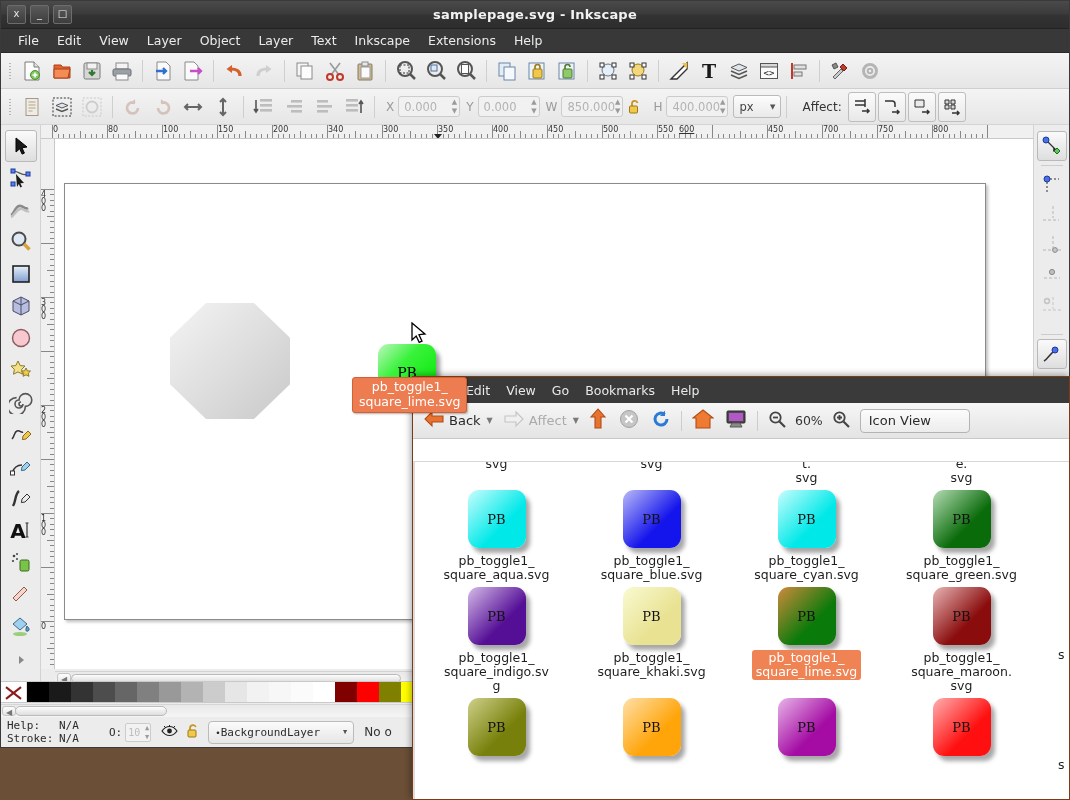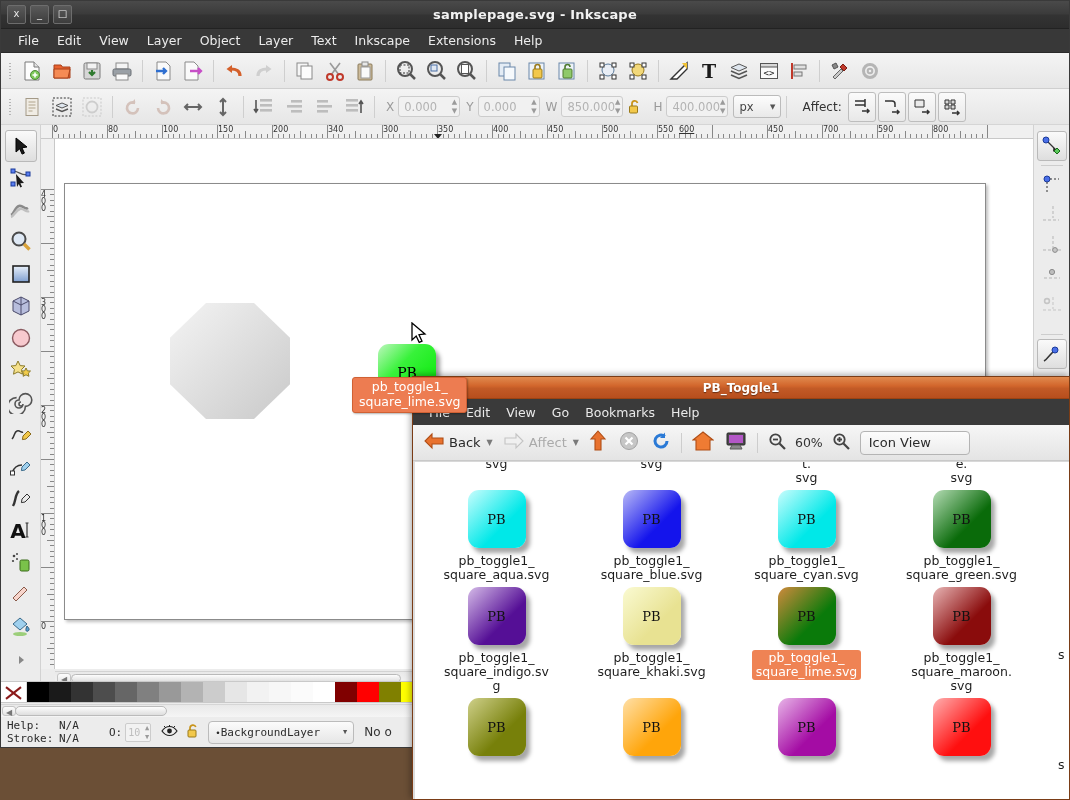--- a/index.html
+++ b/index.html
@@ -1014,21 +1014,21 @@
         <div class="rlabel" style="left: 287px;">340</div>
         <div class="rlabel" style="left: 342px;">300</div>
         <div class="rlabel" style="left: 397px;">350</div>
         <div class="rlabel" style="left: 452px;">400</div>
         <div class="rlabel" style="left: 507px;">450</div>
         <div class="rlabel" style="left: 562px;">500</div>
         <div class="rlabel" style="left: 617px;">550</div>
         <div class="rlabel" style="left: 638px; text-decoration: underline;">600</div>
         <div class="rlabel" style="left: 727px;">450</div>
         <div class="rlabel" style="left: 782px;">700</div>
-        <div class="rlabel" style="left: 837px;">590</div>
+        <div class="rlabel" style="left: 837px;">750</div>
         <div class="rlabel" style="left: 892px;">800</div>
         <div style="position: absolute; left: 393px; bottom: -1px; width: 0px; height: 0px; border-left: 4px solid transparent; border-right: 4px solid transparent; border-top: 5px solid rgb(34, 34, 34);"></div>
       </div>
 
     <div class="vruler" id="vruler">
         <div class="vtick" style="top: 50px; width: 13px;"></div>
         <div class="vtick" style="top: 55.4px; width: 4px;"></div>
         <div class="vtick" style="top: 60.8px; width: 4px;"></div>
         <div class="vtick" style="top: 66.2px; width: 4px;"></div>
         <div class="vtick" style="top: 71.6px; width: 4px;"></div>
@@ -1268,24 +1268,20 @@
   </div>
 </div>
 
 <div class="cursor-arrow">
   <svg width="17" height="25" viewBox="0 0 17 25">
       <path d="M1 1l13 11-6 .7 3 6.4-2.8 1.3-3-6.4L1 18z" fill="#fff" stroke="#000" stroke-width="1.3"></path>
     </svg>
 </div>
 
 <div id="nautilus-window">
-  <div class="nt-titlebar">
-    <div class="nt-wbtn"><span>□</span></div>
-    <div class="nt-title">PB_Toggle1</div>
-  </div>
 
   <div class="nt-menubar">
     <div class="mi">File</div>
     <div class="mi">Edit</div>
     <div class="mi">View</div>
     <div class="mi">Go</div>
     <div class="mi">Bookmarks</div>
     <div class="mi">Help</div>
   </div>
 

